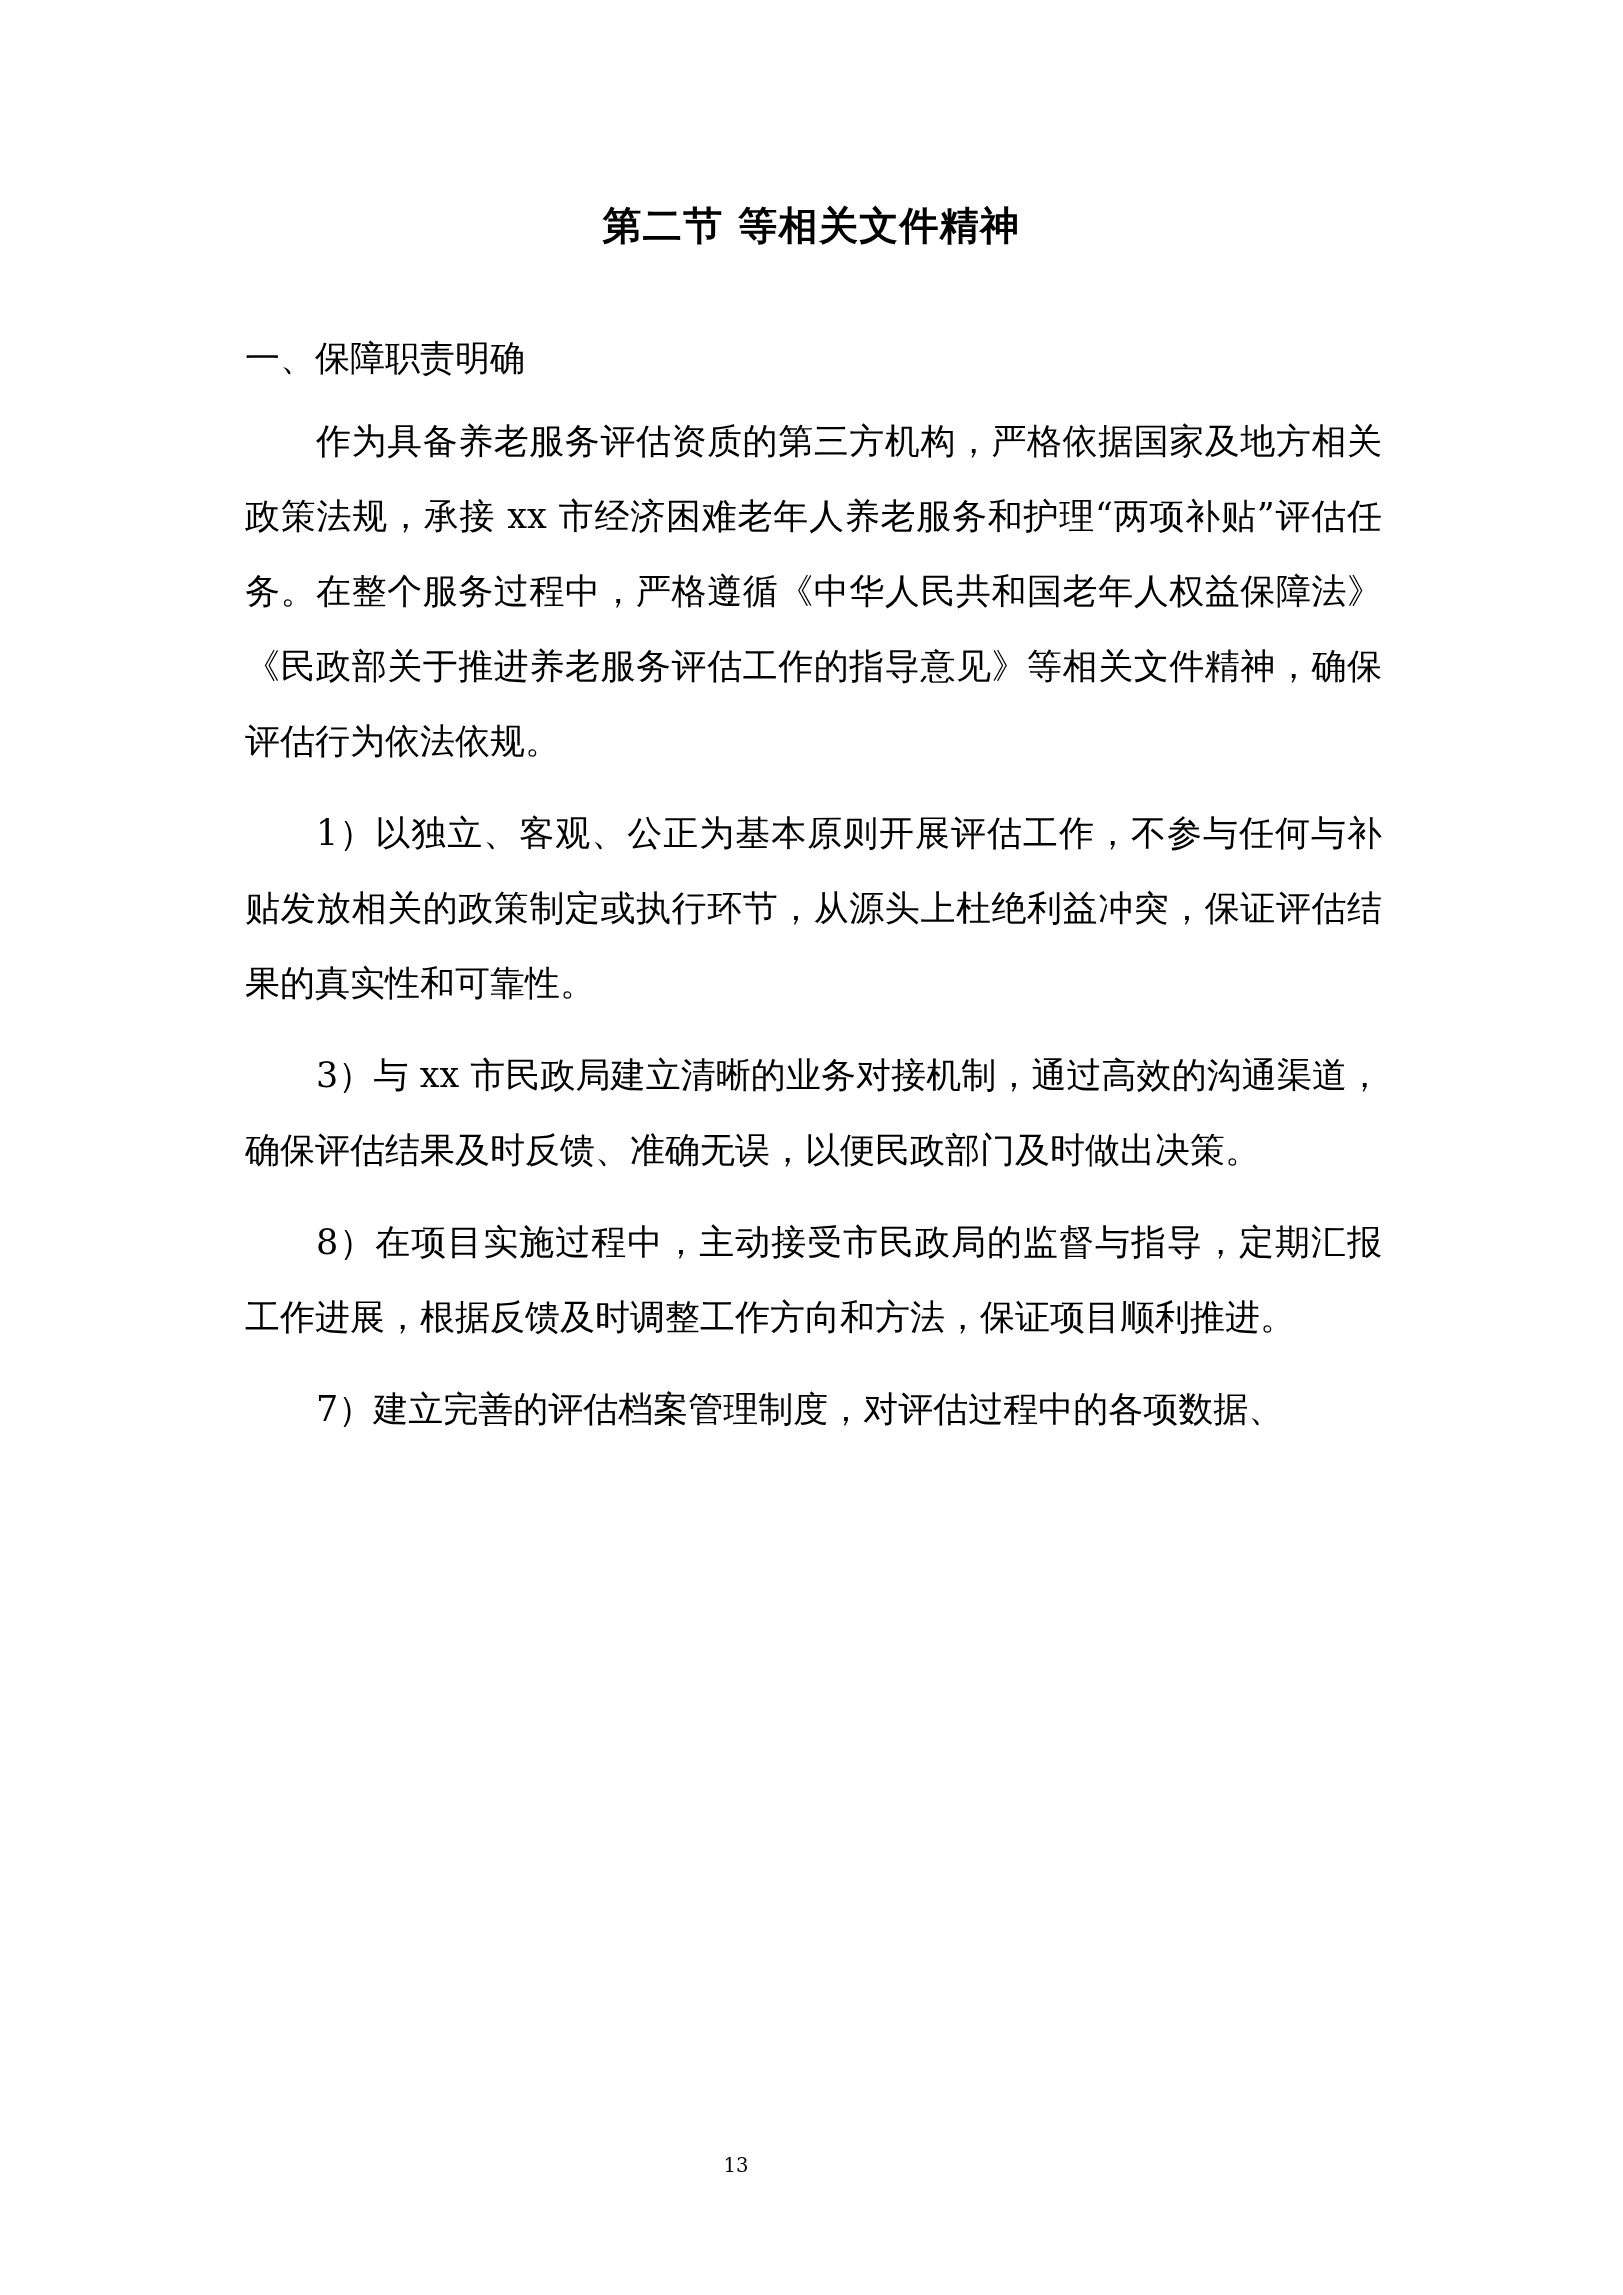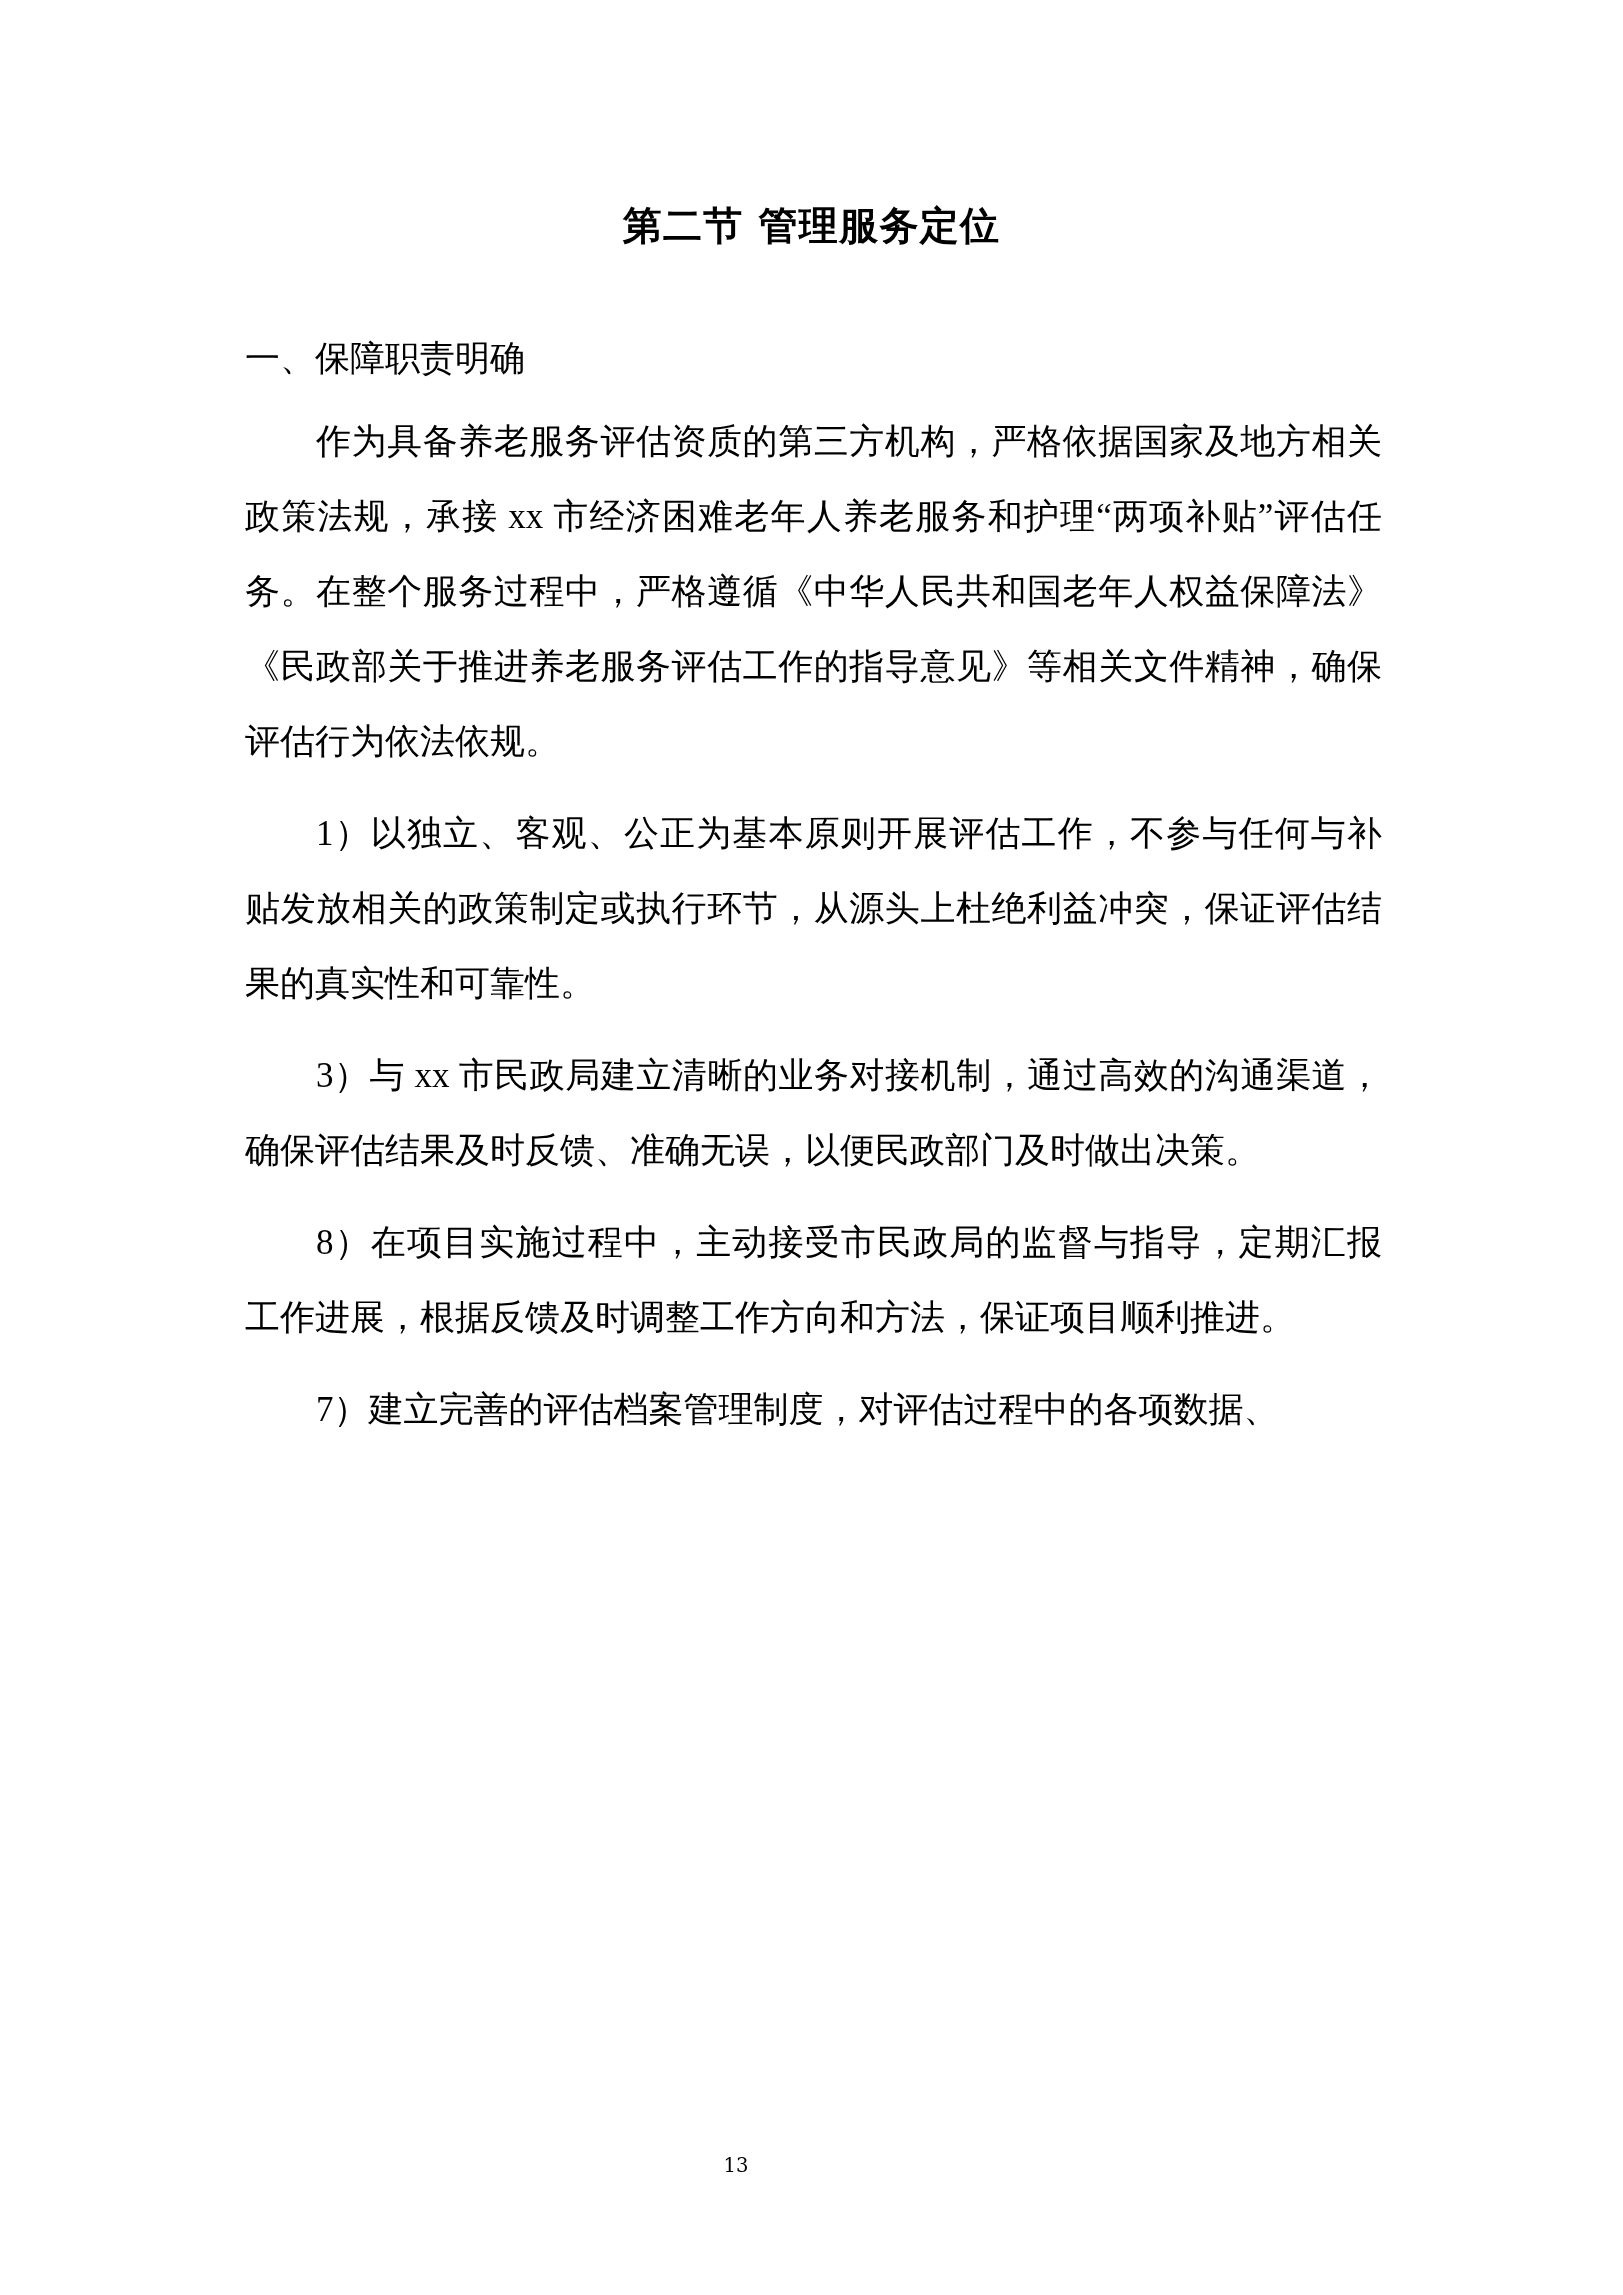--- a/index.html
+++ b/index.html
@@ -5,29 +5,29 @@
   html, body { margin: 0; padding: 0; background: #ffffff; }
   body { width: 1623px; height: 2295px; position: relative; overflow: hidden;
          font-family: "DejaVu Serif", "Liberation Serif", serif; color: #000; }
   .page { position: absolute; left: 0; top: 0; width: 1623px; height: 2295px; background: #fff; }
   .title { position: absolute; top: 196px; left: 0; width: 1623px; text-align: center;
            font-size: 39px; font-weight: bold; line-height: 59px; letter-spacing: 1.3px;
            font-family: "DejaVu Sans", "Liberation Sans", sans-serif; }
   .body { position: absolute; left: 245px; top: 321px; width: 1137px; }
   .heading { font-size: 35px; line-height: 75px; margin: 0 0 7.9px 0; }
   .para { font-size: 35px; line-height: 75px; margin: 0 0 17px 0; text-indent: 71px;
-          text-align: justify; text-justify: inter-character; word-break: break-all; font-family: Liberation Serif, serif; }
+          text-align: justify; text-justify: inter-character; word-break: break-all; }
   .pagenum { position: absolute; top: 2153px; left: 0; width: 1472px; text-align: center;
              font-size: 19.6px; line-height: 26px; }
 </style>
 </head>
 <body>
 
 <div class="page">
-  <div class="title">第二节 管理服务定位</div>
+  <div class="title">第二节 等相关文件精神</div>
 
   <div class="body">
     <div class="heading">一、保障职责明确</div>
     <p class="para">作为具备养老服务评估资质的第三方机构，严格依据国家及地方相关政策法规，承接 xx 市经济困难老年人养老服务和护理“两项补贴”评估任务。在整个服务过程中，严格遵循《中华人民共和国老年人权益保障法》《民政部关于推进养老服务评估工作的指导意见》等相关文件精神，确保评估行为依法依规。</p>
     <p class="para">1）以独立、客观、公正为基本原则开展评估工作，不参与任何与补贴发放相关的政策制定或执行环节，从源头上杜绝利益冲突，保证评估结果的真实性和可靠性。</p>
     <p class="para">3）与 xx 市民政局建立清晰的业务对接机制，通过高效的沟通渠道，确保评估结果及时反馈、准确无误，以便民政部门及时做出决策。</p>
     <p class="para">8）在项目实施过程中，主动接受市民政局的监督与指导，定期汇报工作进展，根据反馈及时调整工作方向和方法，保证项目顺利推进。</p>
     <p class="para">7）建立完善的评估档案管理制度，对评估过程中的各项数据、</p>
   </div>
 

